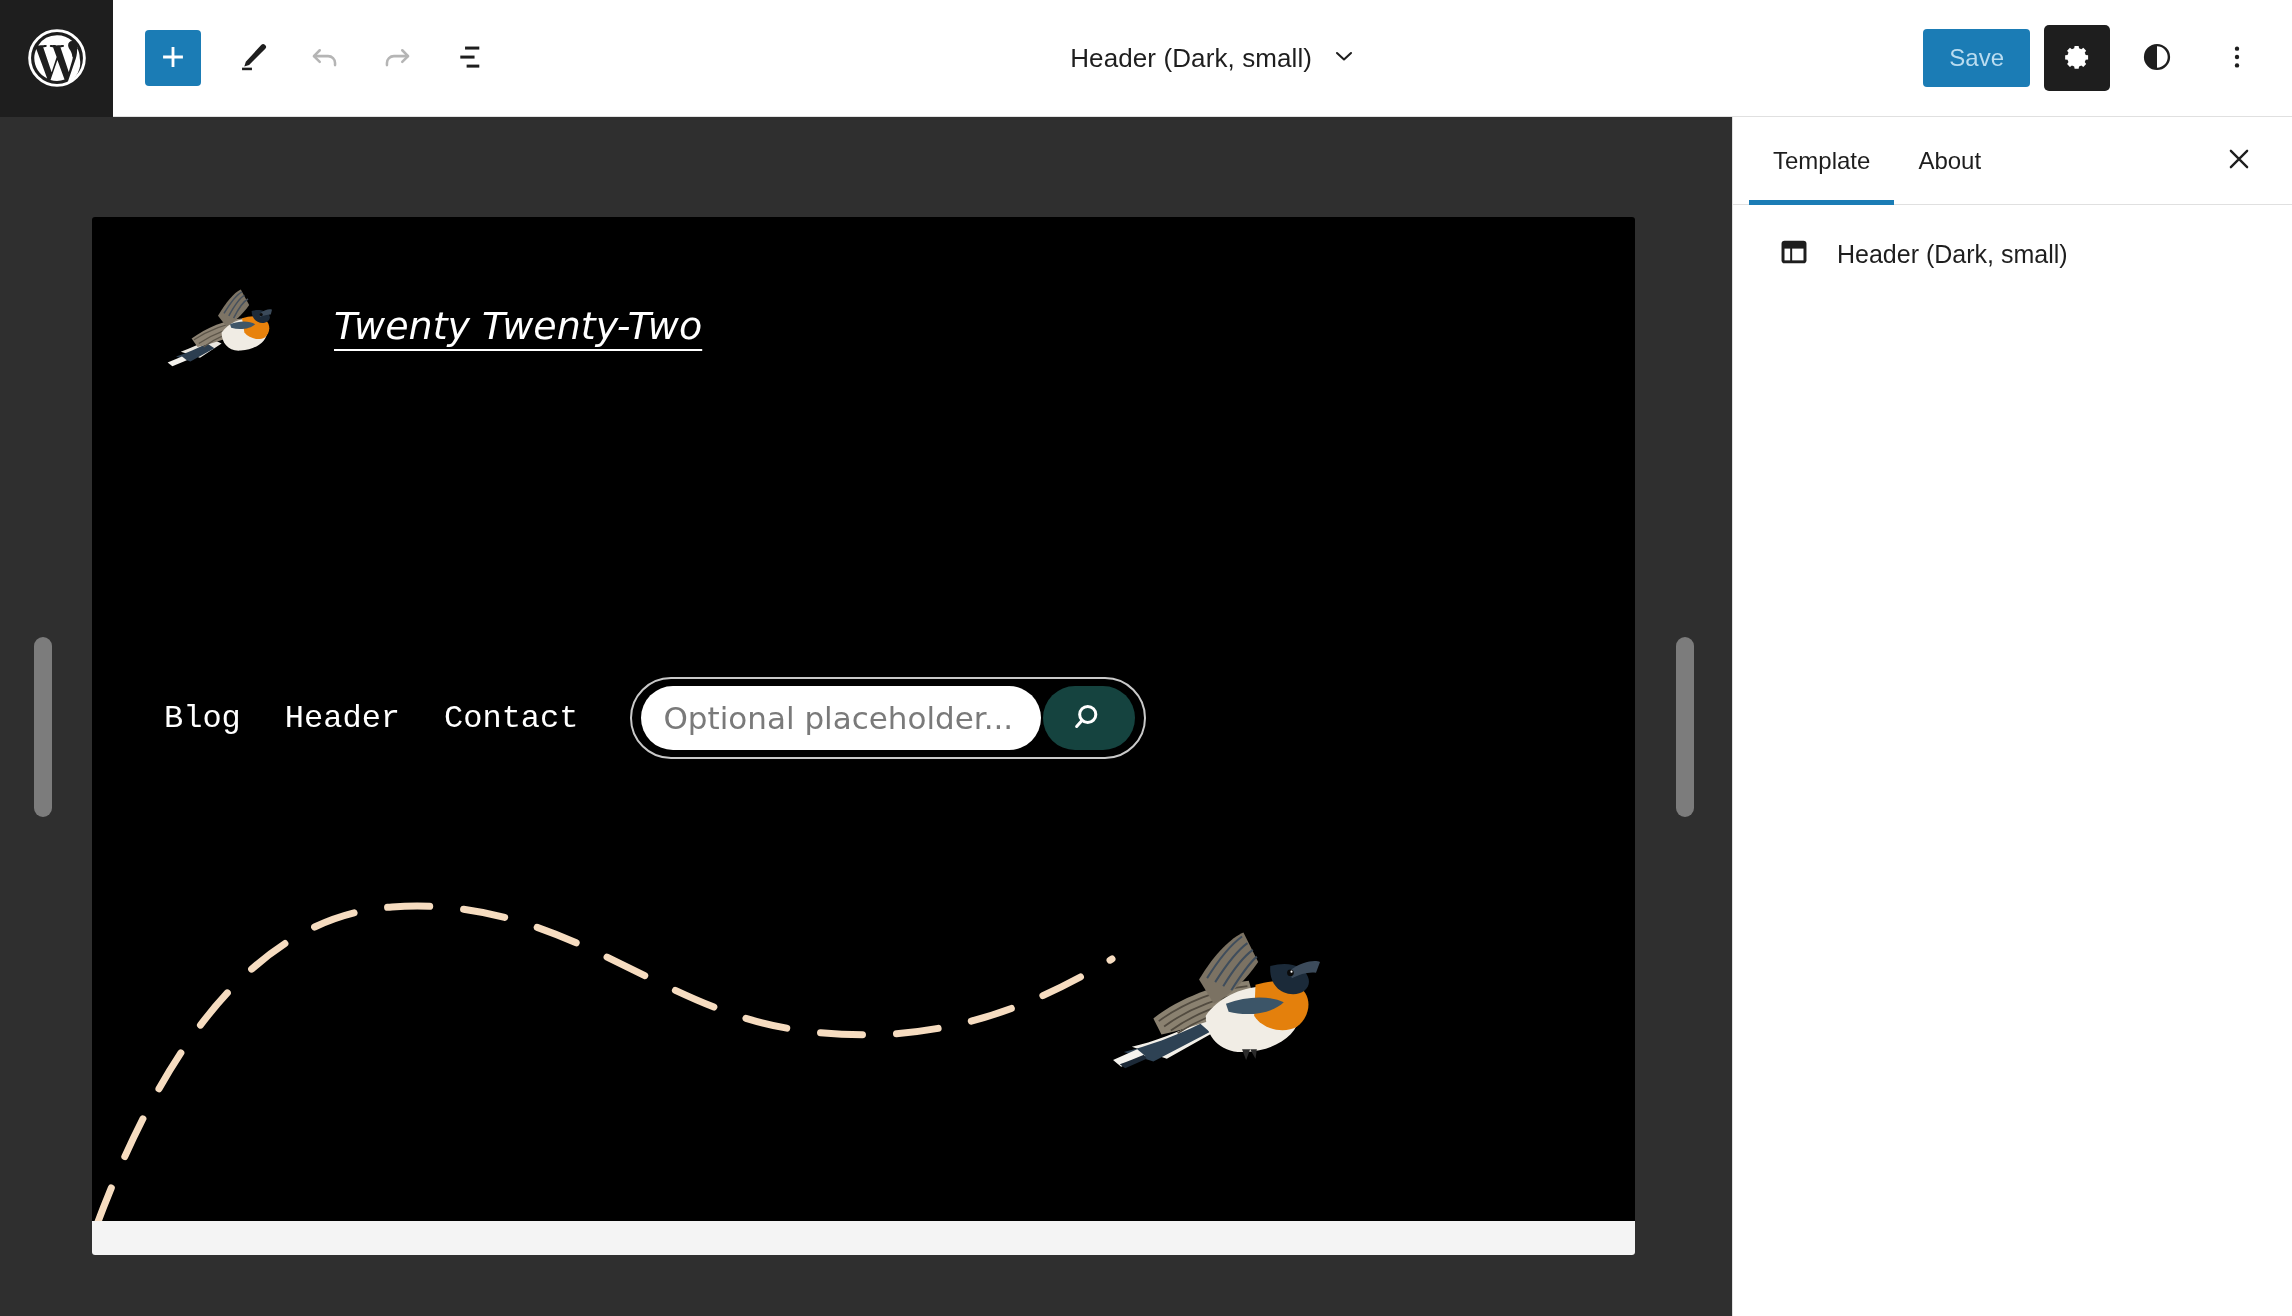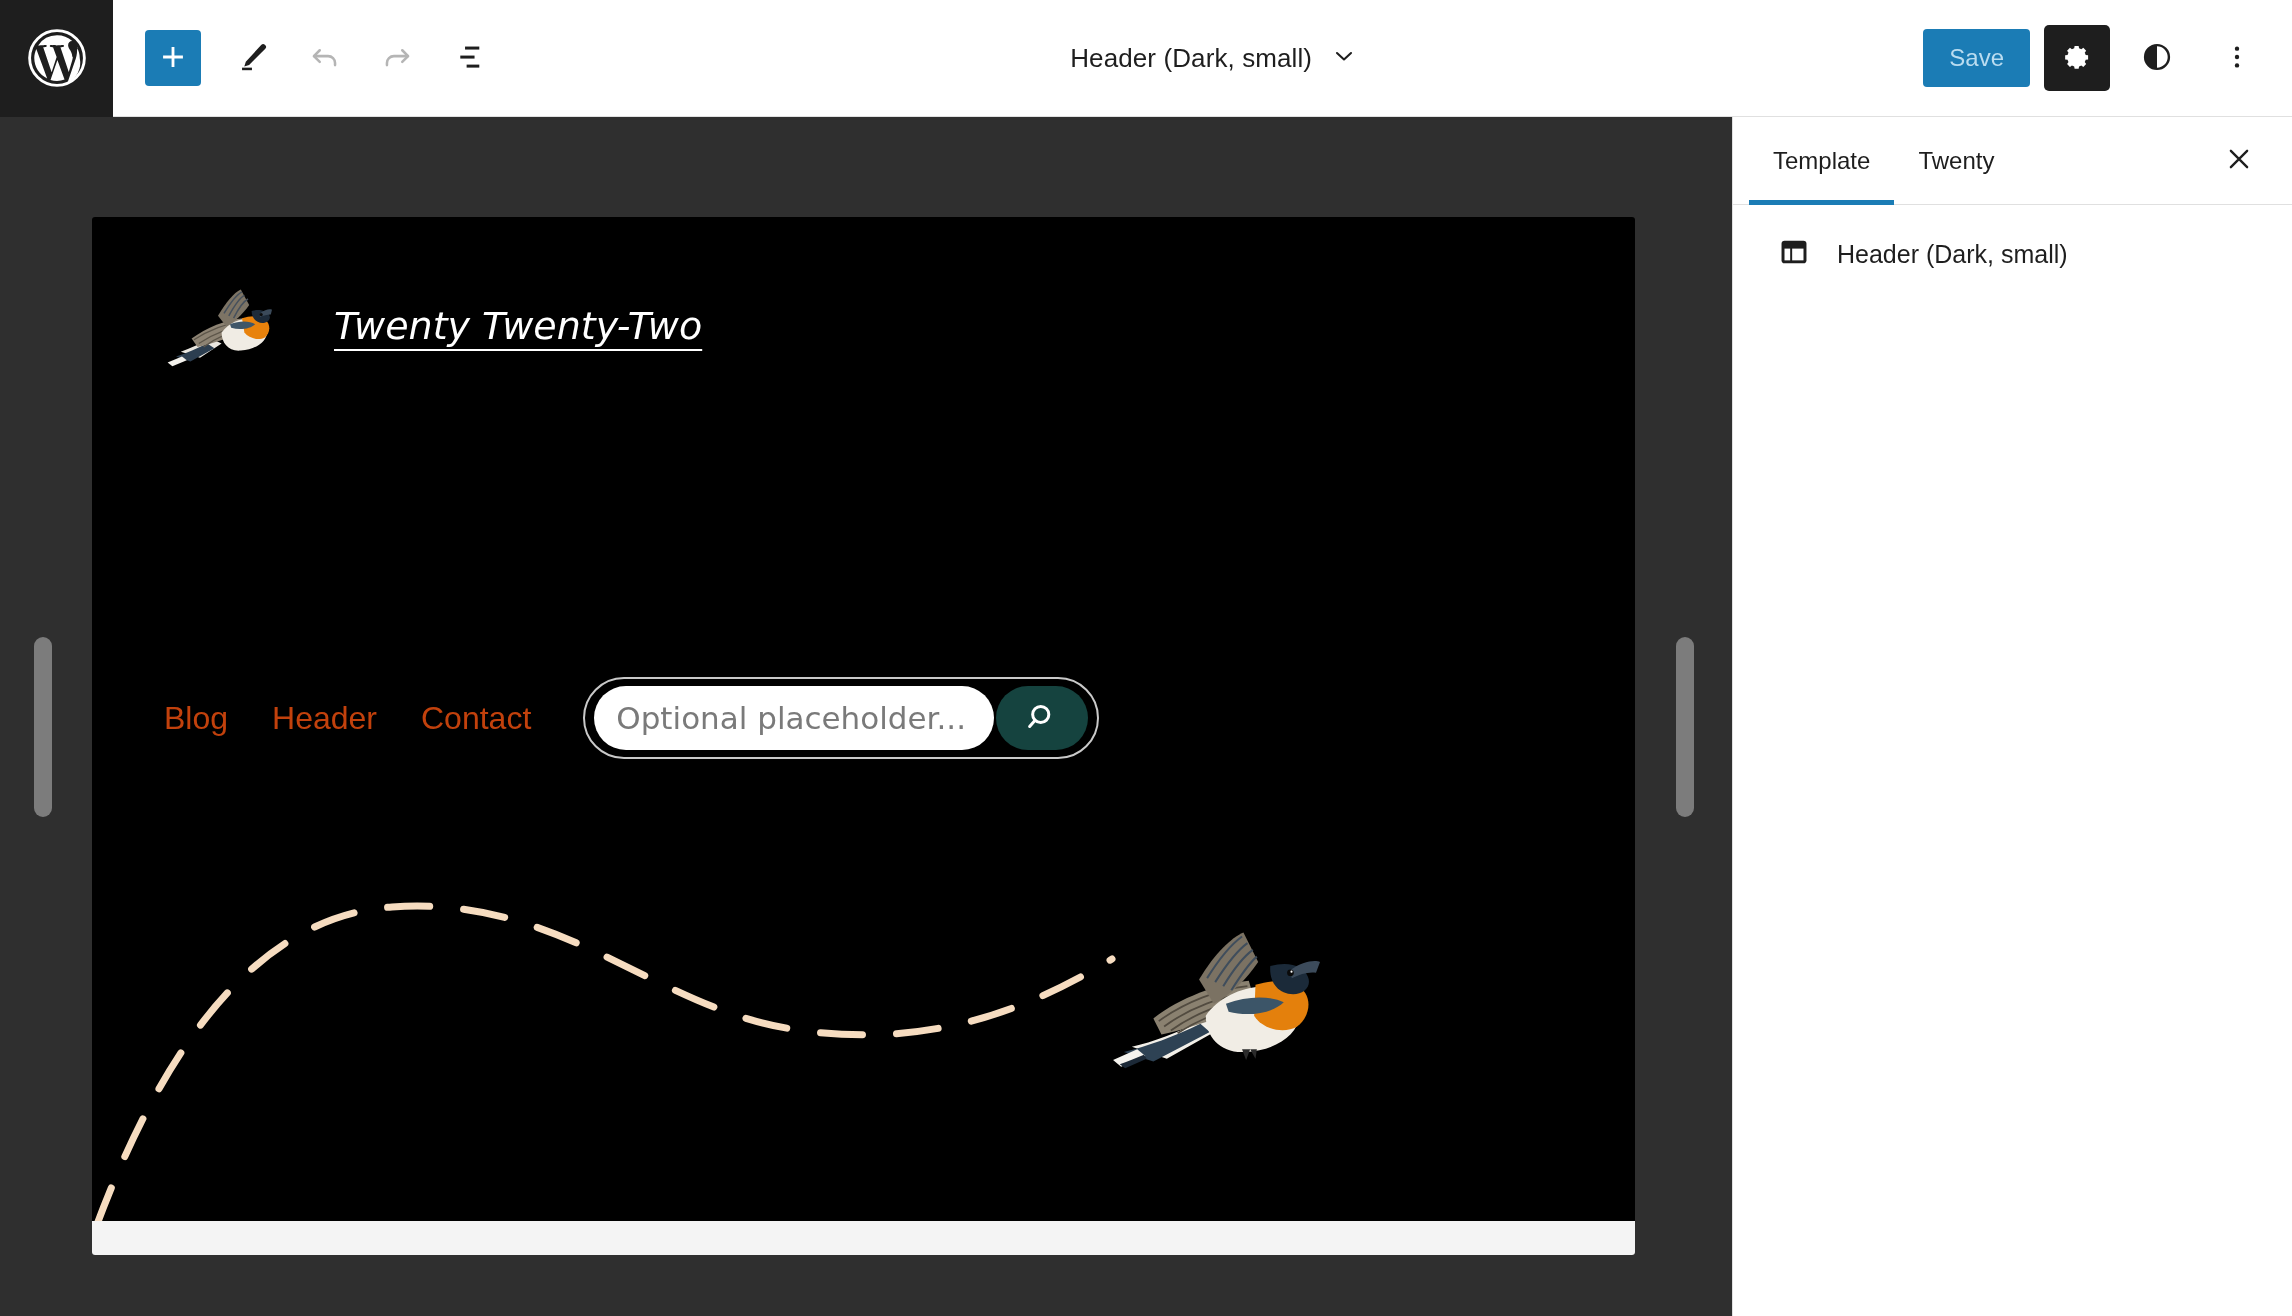--- a/index.html
+++ b/index.html
@@ -76,22 +76,22 @@
     font-style: italic; font-size: 38px; color: #ffffff;
     text-decoration: underline; text-underline-offset: 10px; text-decoration-thickness: 2px;
     white-space: nowrap; cursor: pointer;
   }
 
   .site-nav-row {
     position: absolute; left: 72px; top: 460px; display: flex; align-items: center; gap: 0;
   }
   .nav-links { display: flex; align-items: center; gap: 44px; margin-right: 52px; }
   .nav-link {
-    font-family: Liberation Sans, sans-serif;
-    font-size: 32px; color: #c2410c; white-space: nowrap; cursor: pointer;
+    font-family: Liberation Mono, monospace;
+    font-size: 32px; color: #ffffff; white-space: nowrap; cursor: pointer;
   }
 
   .search-block {
     display: flex; align-items: center;
     border: 2px solid #c9c9c9; border-radius: 60px; padding: 7px 9px; gap: 2px;
   }
   .search-input {
     width: 400px; height: 64px; border-radius: 40px; background: #ffffff; border: none;
     font-size: 31px; color: #7a7a7a; padding: 0 22px;
     font-family: "DejaVu Sans", sans-serif; outline: none;
@@ -328,21 +328,21 @@
         </svg>
       </span>
 
       <div class="frame-bottom-strip"></div>
     </div>
   </div>
 
   <div class="sidebar">
     <div class="sb-tabs">
       <button class="sb-tab active">Template</button>
-      <button class="sb-tab">Twenty</button>
+      <button class="sb-tab">About</button>
       <button class="sb-close">
         <span>
           <svg width="30" height="30" viewBox="0 0 24 24" fill="none" stroke="#1e1e1e" stroke-width="1.9" stroke-linecap="round">
             <path d="M5.5 5.5l13 13M18.5 5.5l-13 13"></path>
           </svg>
         </span>
       </button>
     </div>
 
     <div class="sb-item">

